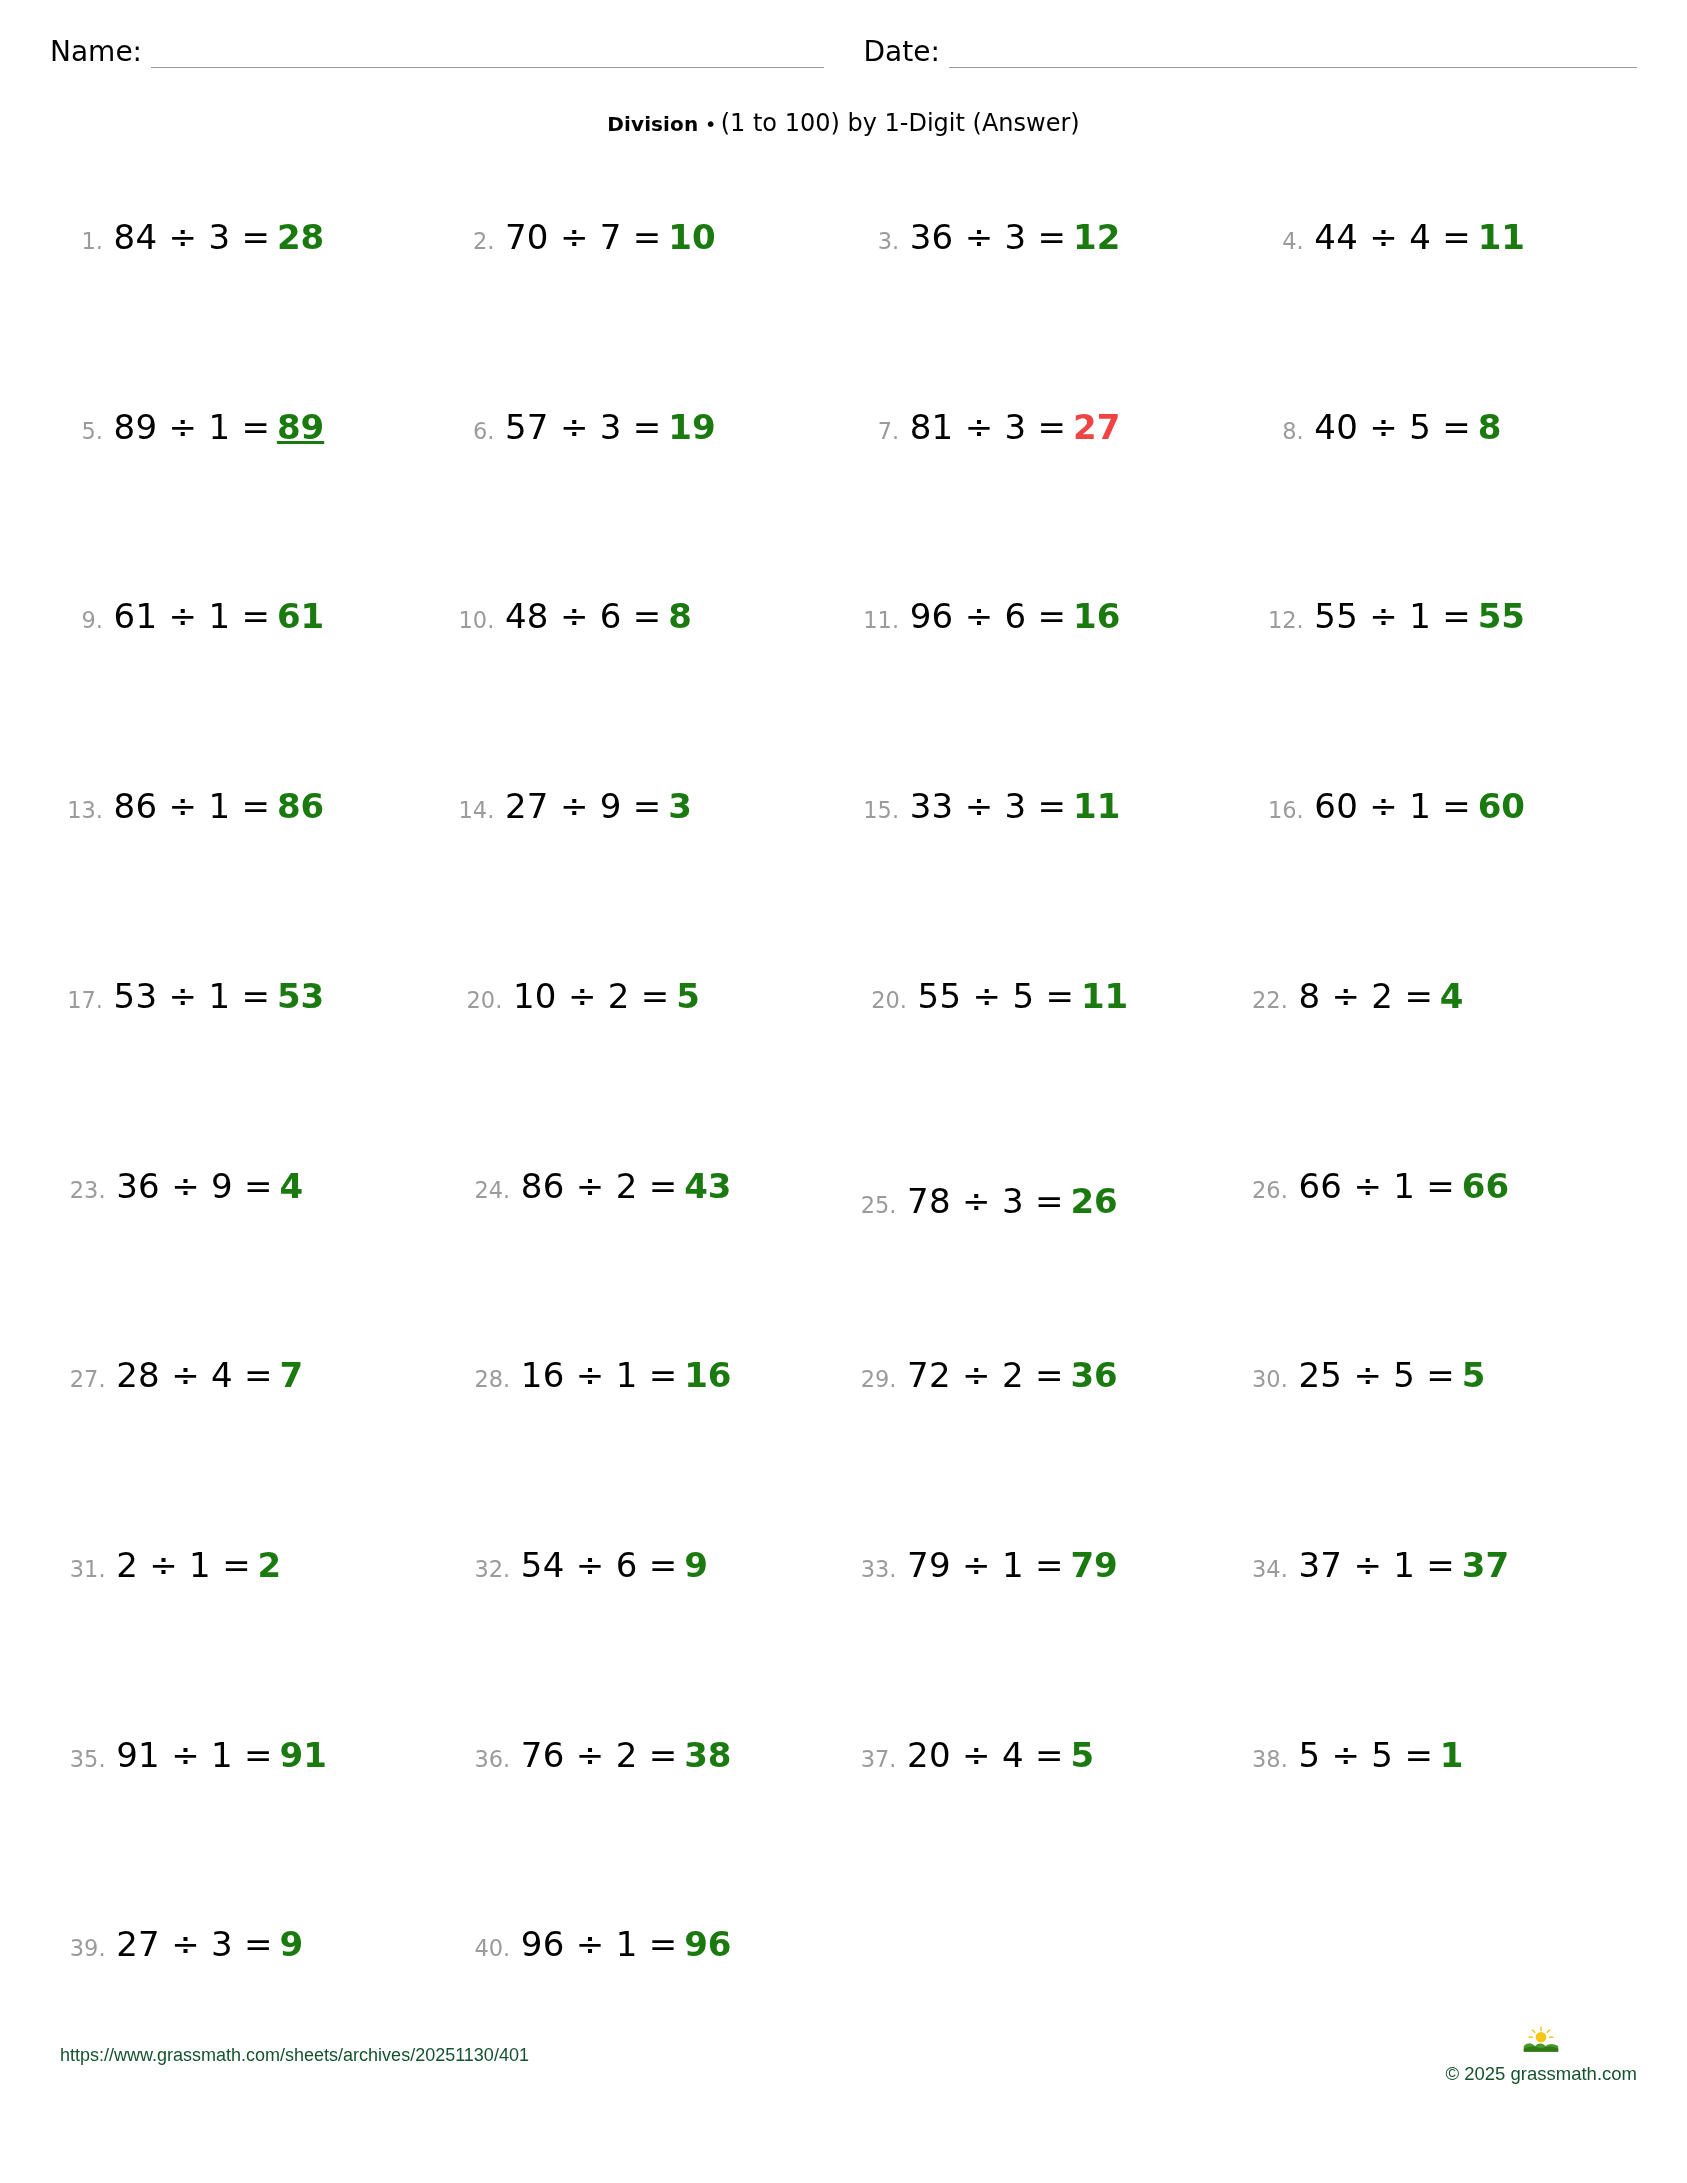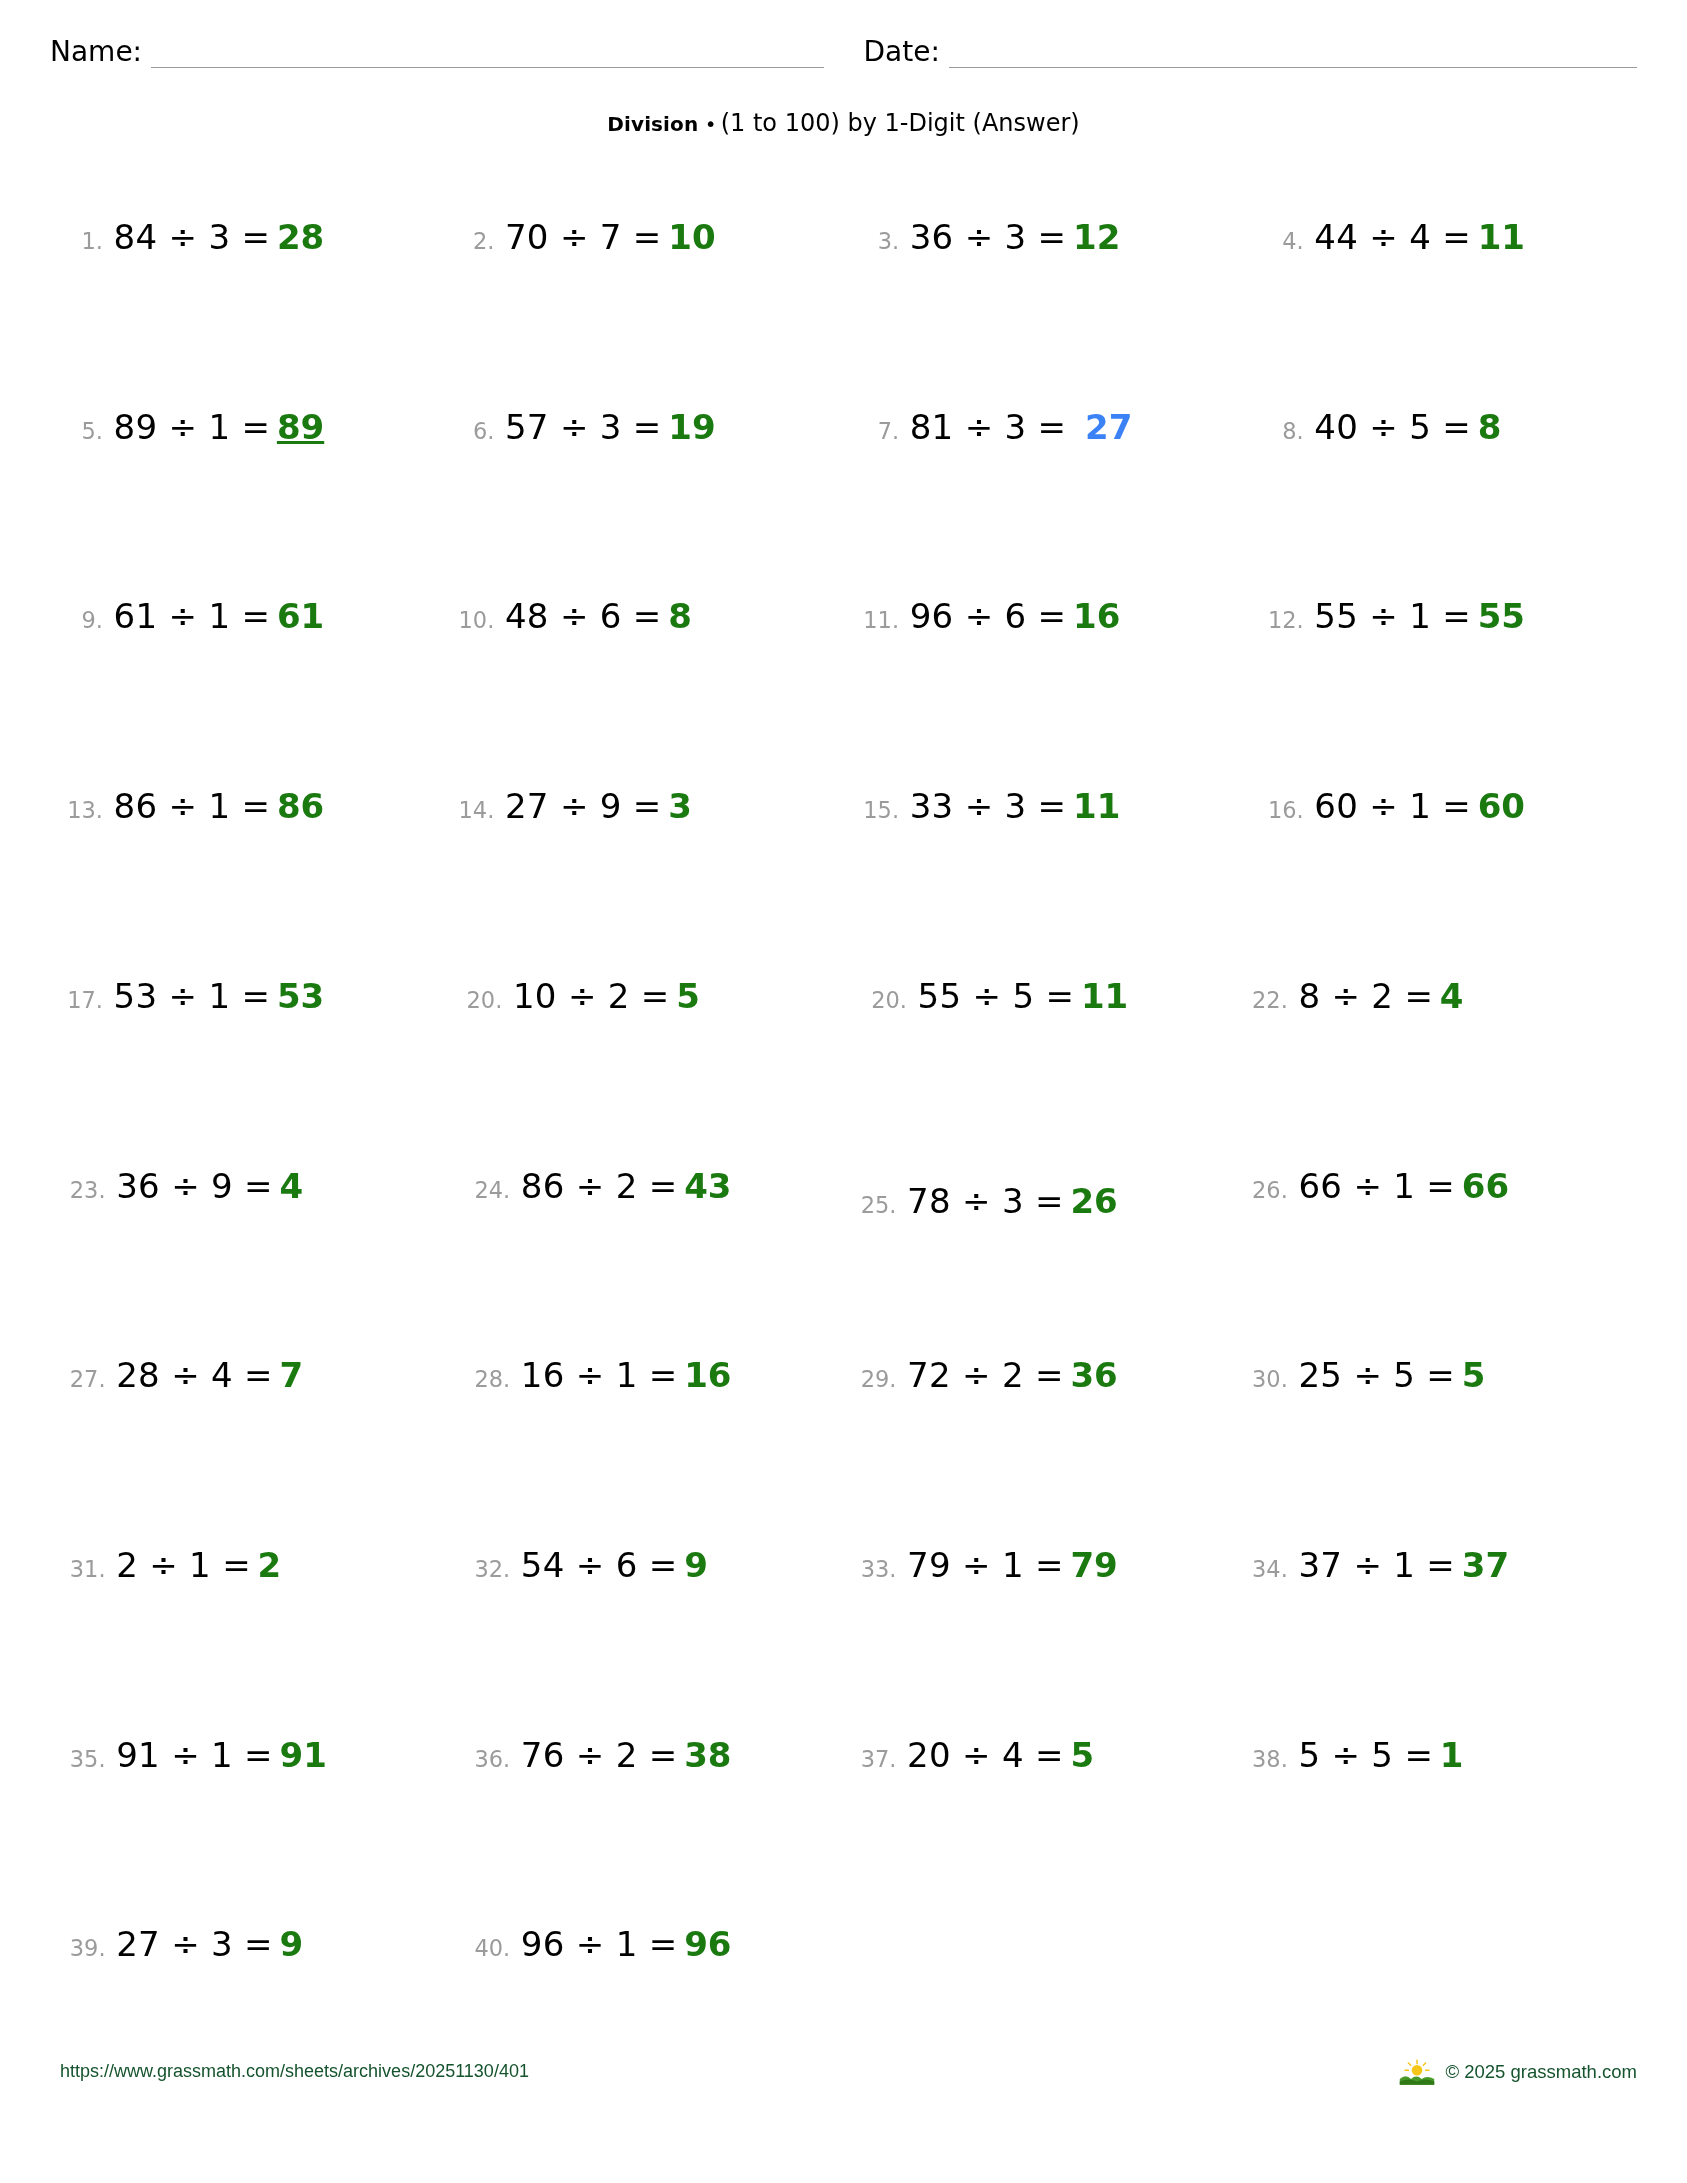--- a/index.html
+++ b/index.html
@@ -128,20 +128,21 @@
     color: #14532d;
   }
   .footer-url {
     font-family: "Liberation Sans", sans-serif;
     font-size: 18px;
   }
   .footer-right {
     display: flex;
     align-items: center;
     gap: 10.6px;
+    flex-direction: column;
   }
   .logo {
     width: 36px;
     height: 26.5px;
     position: relative;
     display: inline-block;
   }
   .footer-copy {
     font-family: "Liberation Sans", sans-serif;
     font-size: 18.5px;
@@ -211,21 +212,21 @@
         <div class="cell-inner">
       <span class="qnum">6.</span>
       <span class="expr">57 ÷ 3 =</span>
       <span class="ans" style="color: rgb(26, 122, 16);">19</span>
     </div>
       </div>
     <div class="cell col3">
         <div class="cell-inner">
       <span class="qnum">7.</span>
       <span class="expr">81 ÷ 3 =</span>
-      <span class="ans" style="color: #3b82f6; margin-left: 12px;">27</span>
+      <span class="ans" style="color: #ef4444;">27</span>
     </div>
       </div>
     <div class="cell col4">
         <div class="cell-inner">
       <span class="qnum">8.</span>
       <span class="expr">40 ÷ 5 =</span>
       <span class="ans" style="color: rgb(26, 122, 16);">8</span>
     </div>
       </div>
 

